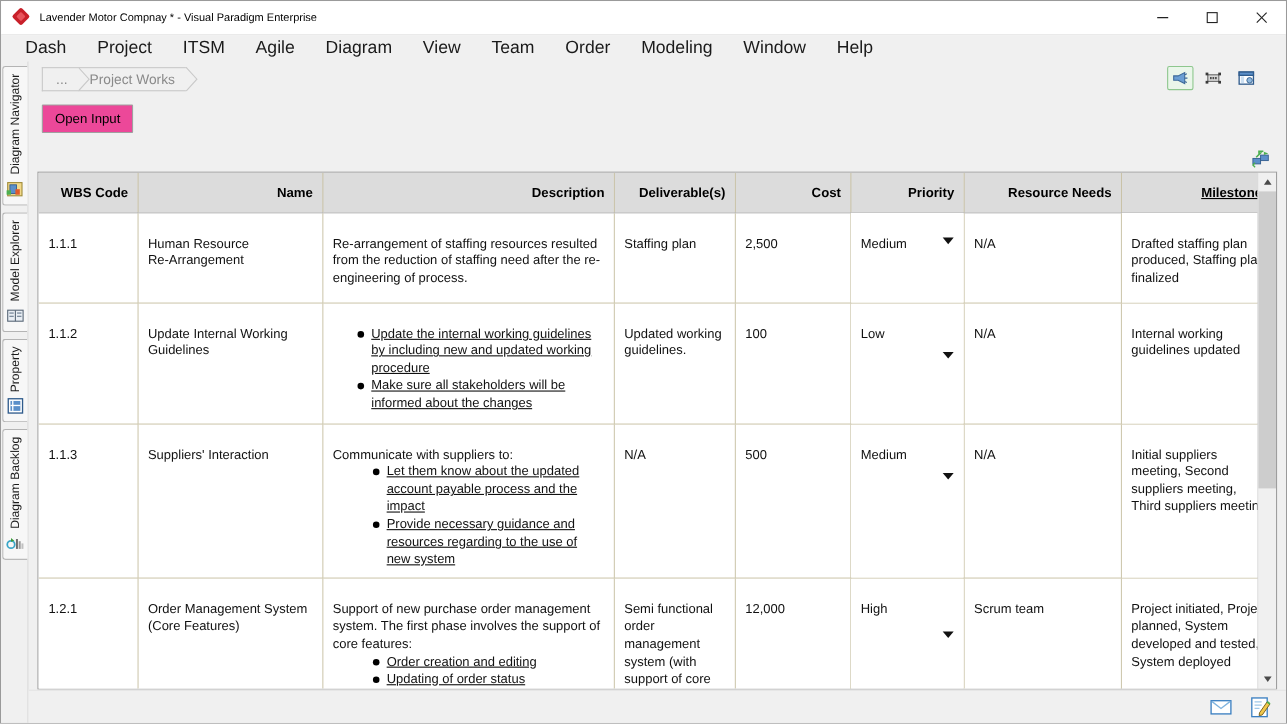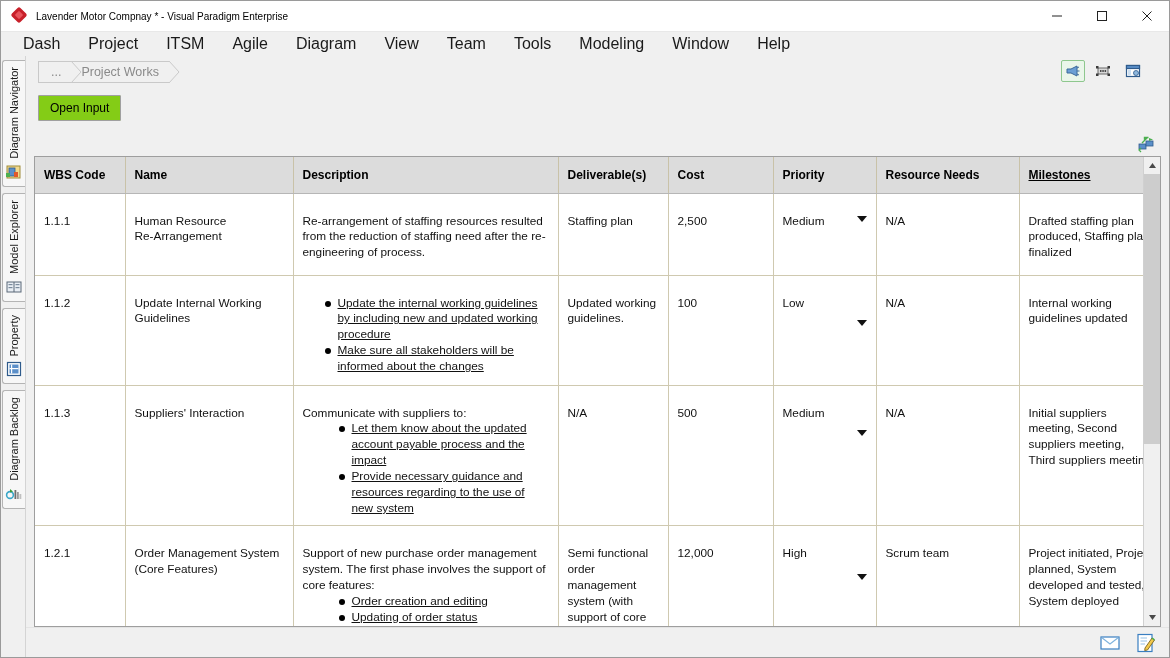--- a/index.html
+++ b/index.html
@@ -182,21 +182,21 @@
     height: 40px;
     flex: 0 0 40px;
     display: flex;
     align-items: center;
     padding-left: 12px;
   }
   .btn {
     font-family: "Liberation Sans", sans-serif;
     font-size: 12px;
     color: #000;
-    background: #84cc16;
+    background: #ec4899;
     border: 1px solid #a0a0a0;
     padding: 5px 11px;
     cursor: default;
     border-radius: 1px;
   }
 
   
   .spacer {
     flex: 0 0 28px;
     position: relative;
@@ -229,21 +229,21 @@
     width: 100%;
     table-layout: fixed;
   }
   table.grid th {
     background: #dcdcdc;
     border-right: 1px solid #c9c2a8;
     border-bottom: 1px solid #b6b6b6;
     font-size: 12px;
     font-weight: bold;
     color: #000;
-    text-align: left;
+    text-align: right;
     padding: 10px 8px 10px 9px;
     height: 36px;
     vertical-align: middle;
     white-space: nowrap;
   }
   table.grid th:last-child { border-right: none; text-decoration: underline; }
   table.grid td {
     border-right: 1px solid #cfc9b0;
     border-bottom: 1px solid #cfc9b0;
     font-size: 11.8px;
@@ -368,21 +368,21 @@
   </div>
 
   <div class="menubar">
     <div class="menu-item">Dash</div>
     <div class="menu-item">Project</div>
     <div class="menu-item">ITSM</div>
     <div class="menu-item">Agile</div>
     <div class="menu-item">Diagram</div>
     <div class="menu-item">View</div>
     <div class="menu-item">Team</div>
-    <div class="menu-item">Tools</div>
+    <div class="menu-item">Order</div>
     <div class="menu-item">Modeling</div>
     <div class="menu-item">Window</div>
     <div class="menu-item">Help</div>
   </div>
 
   <div class="body-area">
 
     <div class="leftrail">
 
       <div class="rail-tab">

